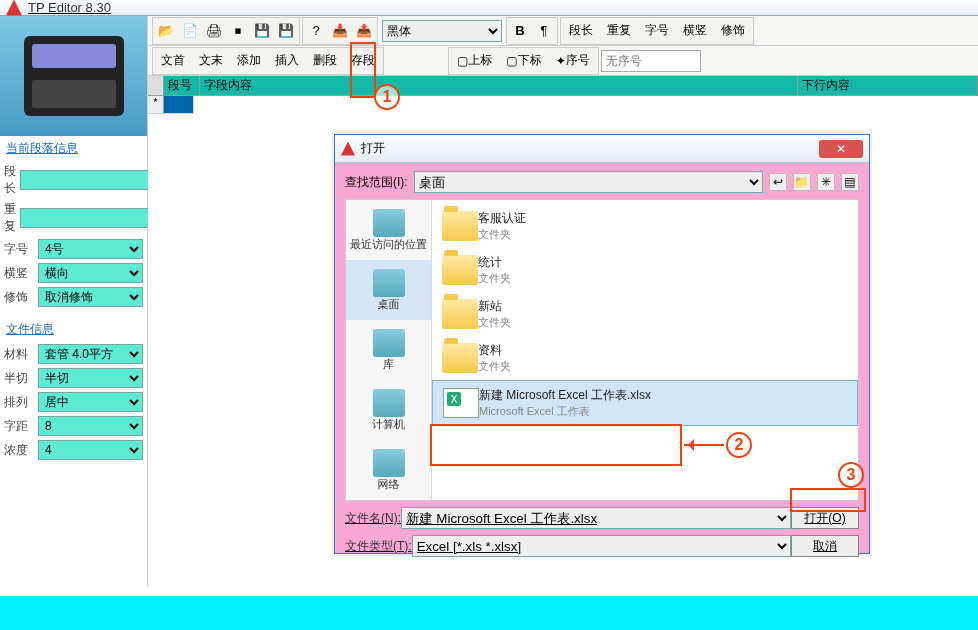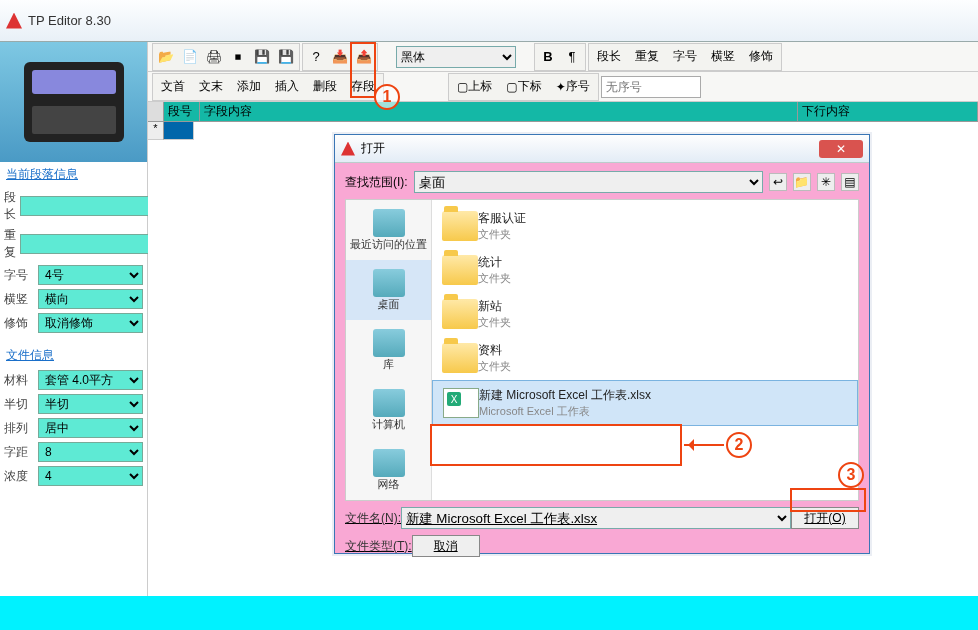--- a/index.html
+++ b/index.html
@@ -1,36 +1,36 @@
 <!DOCTYPE html>
 <html><head>
 <meta charset="utf-8">
 <style>
 * { box-sizing: border-box; margin: 0; padding: 0; }
 body { font-family: "Microsoft YaHei", "SimSun", sans-serif; font-size: 12px; background: #fff; width: 978px; height: 630px; overflow: hidden; position: relative; }
-.titlebar { height: 42px; background: linear-gradient(#fdfeff, #e8f0f7); border-bottom: 1px solid #9aa; display: flex; align-items: center; padding: 0 6px; }
+.titlebar { height: 16px; background: linear-gradient(#fdfeff, #e8f0f7); border-bottom: 1px solid #9aa; display: flex; align-items: center; padding: 0 6px; text-decoration: underline; }
 .titlebar .appicon { width: 16px; height: 16px; background: #d33; clip-path: polygon(0 100%, 50% 0, 100% 100%); margin-right: 6px; }
 .titlebar span { font-size: 13px; color: #333; }
 .main { display: flex; height: 570px; }
 .leftcol { width: 148px; background: #fff; border-right: 1px solid #ccc; display: flex; flex-direction: column; }
 .device { height: 120px; background: linear-gradient(#7ec8e3, #4a9ac5); display: flex; align-items: center; justify-content: center; }
 .device .printer { width: 100px; height: 80px; background: #222; border-radius: 6px; position: relative; }
 .device .printer::before { content:""; position:absolute; top:8px; left:8px; right:8px; height:24px; background:#88d; border-radius:3px; }
 .device .printer::after { content:""; position:absolute; bottom:8px; left:8px; right:8px; height:28px; background:#444; border-radius:2px; }
 .panel-title { color: #1a6fc9; font-size: 12px; padding: 4px 6px; text-decoration: underline; }
 .prop-row { display: flex; align-items: center; padding: 2px 4px; gap: 4px; }
 .prop-row label { width: 30px; color: #444; }
 .prop-row input, .prop-row select { flex: 1; height: 20px; border: 1px solid #7a9; font-size: 12px; padding: 0 2px; background:#5eead4; }
 .prop-row input.right { text-align: right; color: #1a4fc9; }
 .rightcol { flex: 1; display: flex; flex-direction: column; }
 .toolbar-row { height: 30px; border-bottom: 1px solid #ccc; display: flex; align-items: center; padding: 0 4px; gap: 2px; background: #f7f7f5; }
 .tb-group { display: flex; border: 1px solid #ccc; padding: 1px; gap: 0; background:#f3f3f0; }
 .tb-btn { width: 24px; height: 24px; display: flex; align-items: center; justify-content: center; border: 1px solid transparent; font-size: 13px; cursor: pointer; background:#f3f3f0; }
 .tb-btn.text { width:auto; padding:0 6px; font-size:12px; }
-.font-select { width: 120px; height: 22px; border: 1px solid #7aa; margin: 0 16px; font-size:12px; }
+.font-select { width: 120px; height: 22px; border: 1px solid #7aa; margin: 0 2px; font-size:12px; }
 .seq-input { width: 100px; height: 22px; border: 1px solid #aaa; font-size:12px; padding:0 4px; }
 .grid-area { flex: 1; background: #fff; position: relative; }
 .grid-head { height: 20px; background: #14b8a6; border-bottom: 1px solid #999; display: flex; }
 .grid-head .corner { width: 16px; border-right:1px solid #999; background:#ddd; }
 .grid-head .col { border-right: 1px solid #999; padding: 1px 4px; font-size:12px; }
 .grid-body { display: flex; }
 .grid-body .rowhead { width: 16px; height: 18px; background:#eee; border-right:1px solid #999; border-bottom:1px solid #ccc; text-align:center; font-size:11px; }
 .grid-body .cell { height:18px; border-right:1px solid #ccc; border-bottom:1px solid #ccc; background:#0066aa; width:30px; }
 .footer-cyan { position:absolute; bottom:0; left:0; right:0; height:34px; background:#00f2ff; }
 
@@ -270,20 +270,21 @@
           </div>
       </div>
     </div>
     <div class="form-row">
       <label>文件名(N):</label>
       <select><option>新建 Microsoft Excel 工作表.xlsx</option></select>
       <button class="btn">打开(O)</button>
     </div>
     <div class="form-row">
       <label>文件类型(T):</label>
+      <select><option>Excel  [*.xls *.xlsx]</option></select>
       <button class="btn">取消</button>
     </div>
   </div>
 </div>
 
 <div class="anno-box" style="top:42px; left:350px; width:26px; height:56px"></div>
 <div class="anno-num" style="top:84px; left:374px">1</div>
 
 <div class="anno-box" style="top: 424px; left: 430px; width: 252px; height: 42px;"></div>
 <div class="anno-arrow rev" style="top: 444px; left: 684px; width: 40px;"></div>

